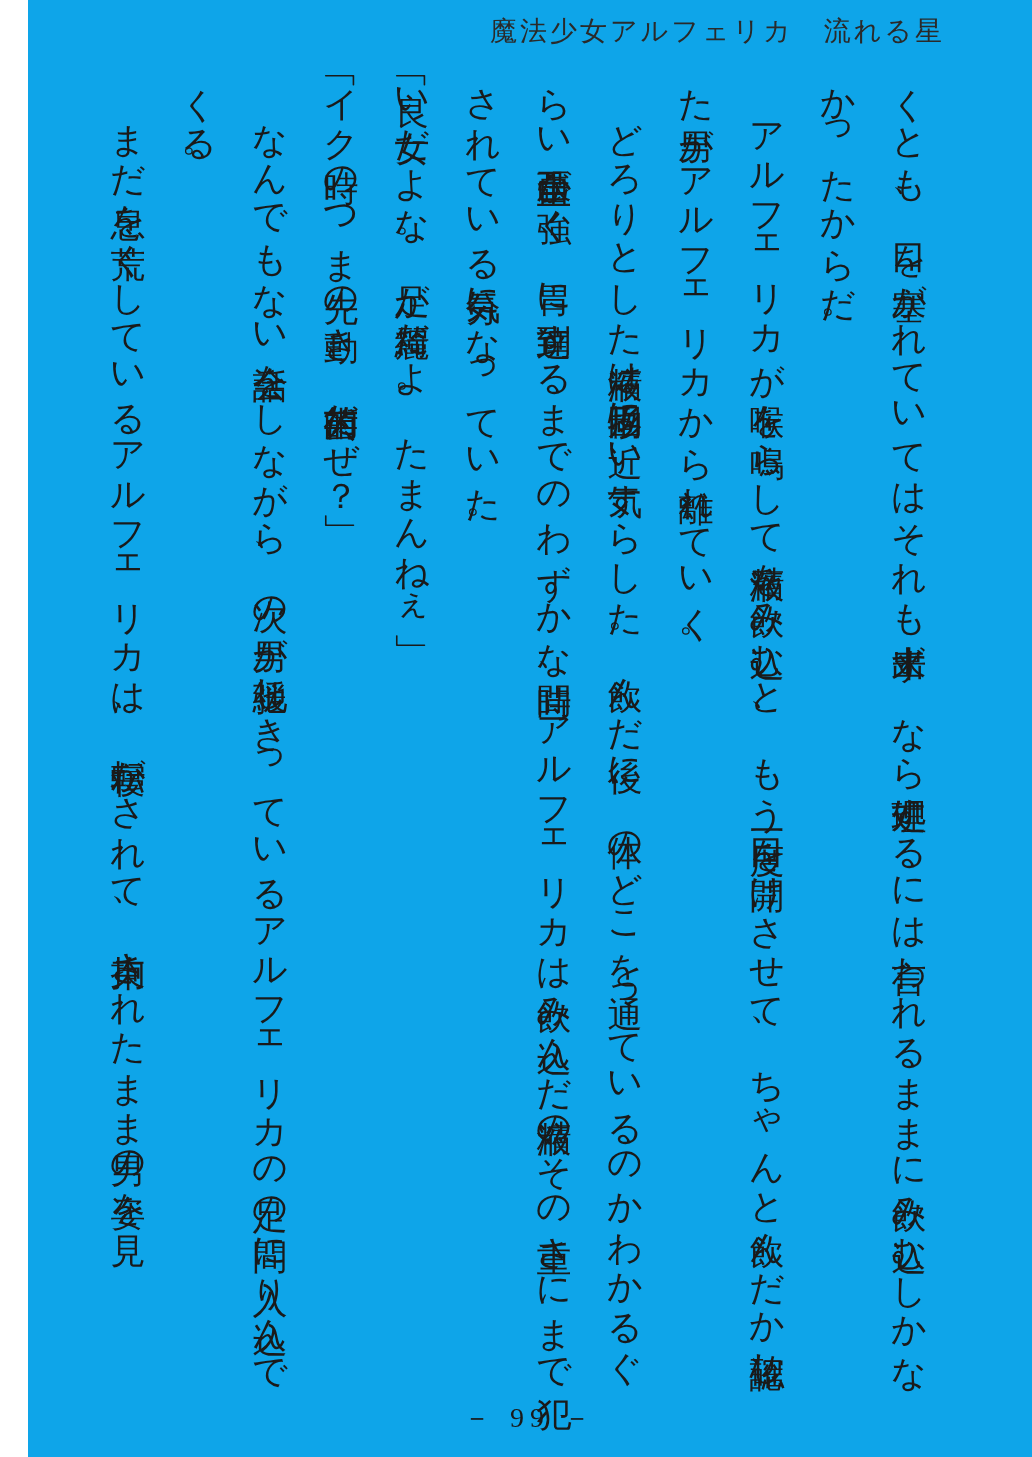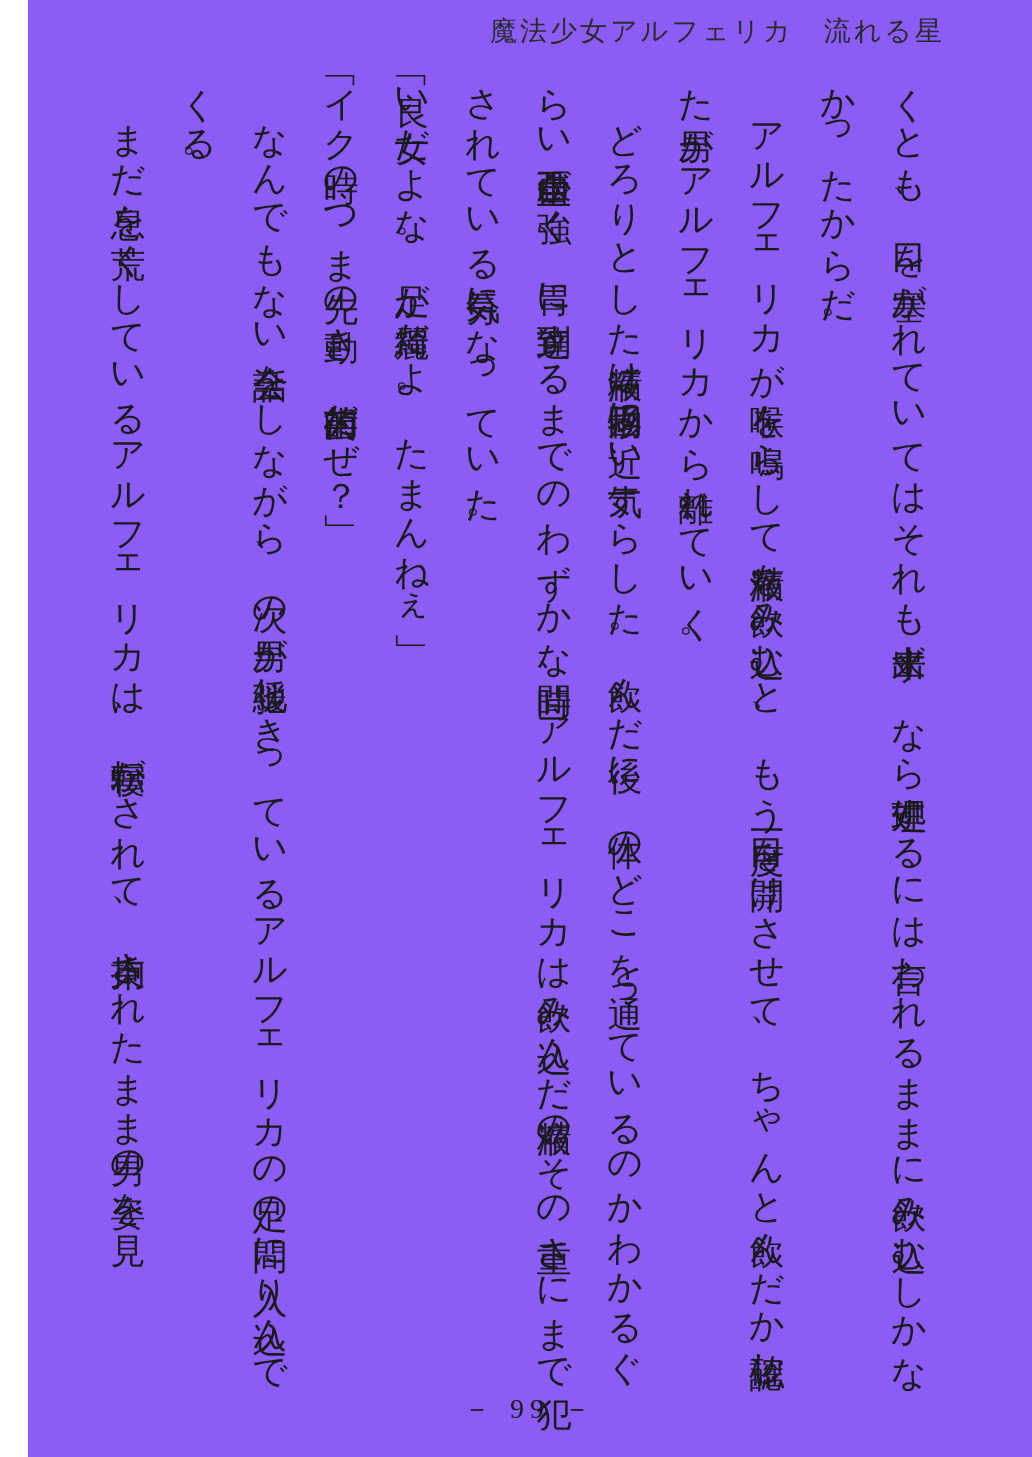--- a/index.html
+++ b/index.html
@@ -10,21 +10,21 @@
     width: 1032px;
     height: 1457px;
     position: relative;
     background: #ffffff;
     overflow: hidden;
     font-family: "Liberation Sans", sans-serif;
   }
   .page {
     position: absolute;
     inset: 0;
-    background: #8b5cf6;
+    background: #0ea5e9;
     margin-left: 28px;
   }
   
   .running-header {
     position: absolute;
     top: 13px;
     right: 87px;
     font-family: "Liberation Serif", "DejaVu Serif", serif;
     font-size: 27px;
     letter-spacing: 3px;
@@ -47,21 +47,21 @@
     font-kerning: none;
   }
   .body-text p {
     margin: 0;
     padding: 0;
     text-align: start;
   }
   
   .page-number {
     position: absolute;
-    bottom: 29px;
+    bottom: 20px;
     left: 0;
     width: 100%;
     text-align: center;
     font-family: "Liberation Serif", "DejaVu Serif", serif;
     font-size: 28px;
     letter-spacing: 6px;
     color: #1a1a1a;
   }
 </style>
 </head>

